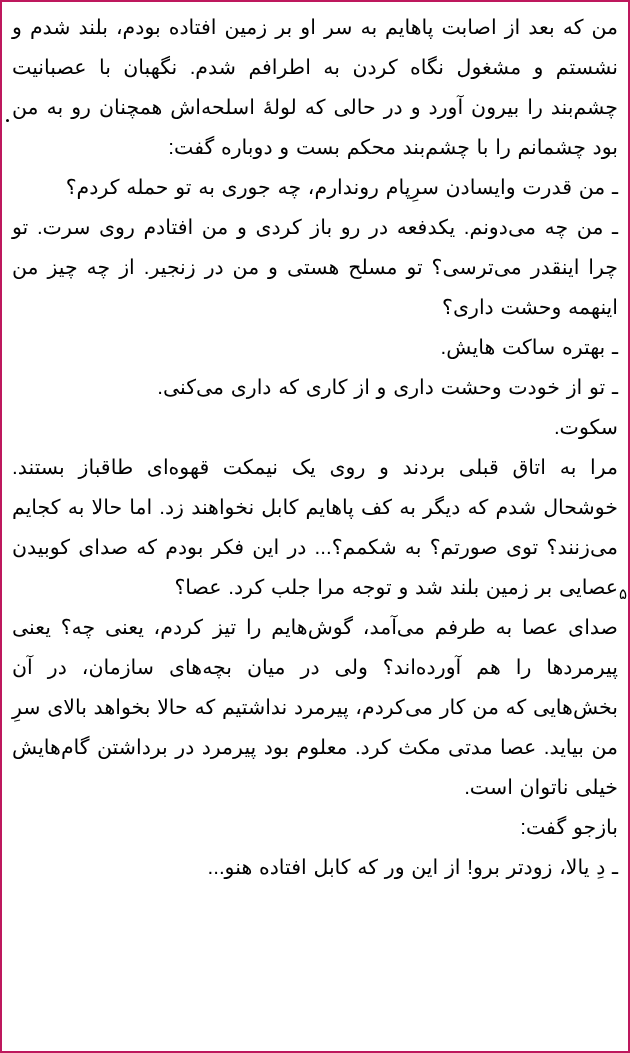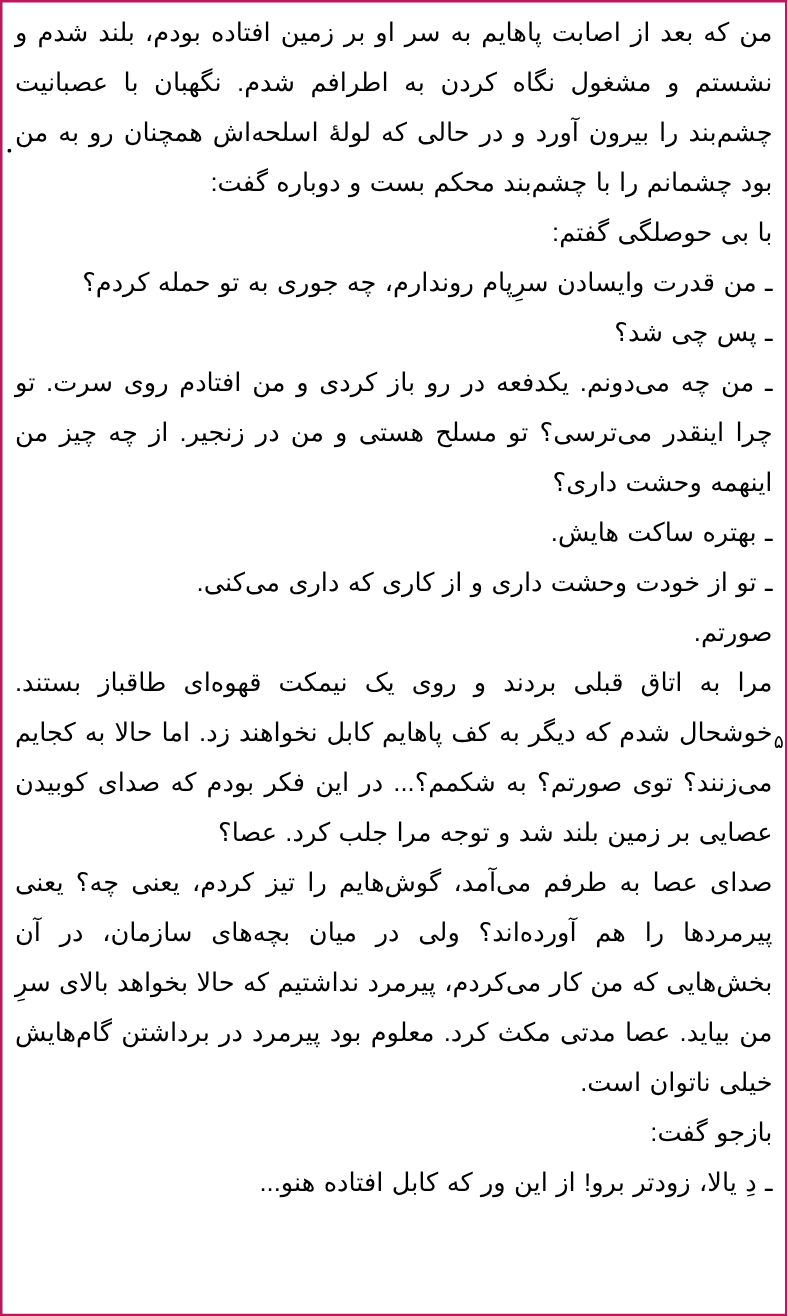--- a/index.html
+++ b/index.html
@@ -45,27 +45,25 @@
     background: #000000;
     border-radius: 50%;
   }
 </style>
 </head>
 <body>
 
 <div class="page">
   <div class="text-block">
     <p>من که بعد از اصابت پاهایم به سر او بر زمین افتاده بودم، بلند شدم و نشستم و مشغول نگاه کردن به اطرافم شدم. نگهبان با عصبانیت چشم‌بند را بیرون آورد و در حالی که لولهٔ اسلحه‌اش همچنان رو به من بود چشمانم را با چشم‌بند محکم بست و دوباره گفت:</p>
-    <p>با بی حوصلگی گفتم:</p>
     <p>ـ من قدرت وایسادن سرِپام روندارم، چه جوری به تو حمله کردم؟</p>
-    <p>ـ پس چی شد؟</p>
     <p>ـ من چه می‌دونم. یکدفعه در رو باز کردی و من افتادم روی سرت. تو چرا اینقدر می‌ترسی؟ تو مسلح هستی و من در زنجیر. از چه چیز من اینهمه وحشت داری؟</p>
     <p>ـ بهتره ساکت هایش.</p>
     <p>ـ تو از خودت وحشت داری و از کاری که داری می‌کنی.</p>
-    <p>صورتم.</p>
+    <p>سکوت.</p>
     <p>مرا به اتاق قبلی بردند و روی یک نیمکت قهوه‌ای طاقباز بستند. خوشحال شدم که دیگر به کف پاهایم کابل نخواهند زد. اما حالا به کجایم می‌زنند؟ توی صورتم؟ به شکمم؟... در این فکر بودم که صدای کوبیدن عصایی بر زمین بلند شد و توجه مرا جلب کرد. عصا؟</p>
     <p>صدای عصا به طرفم می‌آمد، گوش‌هایم را تیز کردم، یعنی چه؟ یعنی پیرمردها را هم آورده‌اند؟ ولی در میان بچه‌های سازمان، در آن بخش‌هایی که من کار می‌کردم، پیرمرد نداشتیم که حالا بخواهد بالای سرِ من بیاید. عصا مدتی مکث کرد. معلوم بود پیرمرد در برداشتن گام‌هایش خیلی ناتوان است.</p>
     <p>بازجو گفت:</p>
     <p>ـ دِ یالا، زودتر برو! از این ور که کابل افتاده هنو...</p>
   </div>
   <span class="margin-mark">۵</span>
   <span class="scan-speck"></span>
 </div>
 
 </body></html>

